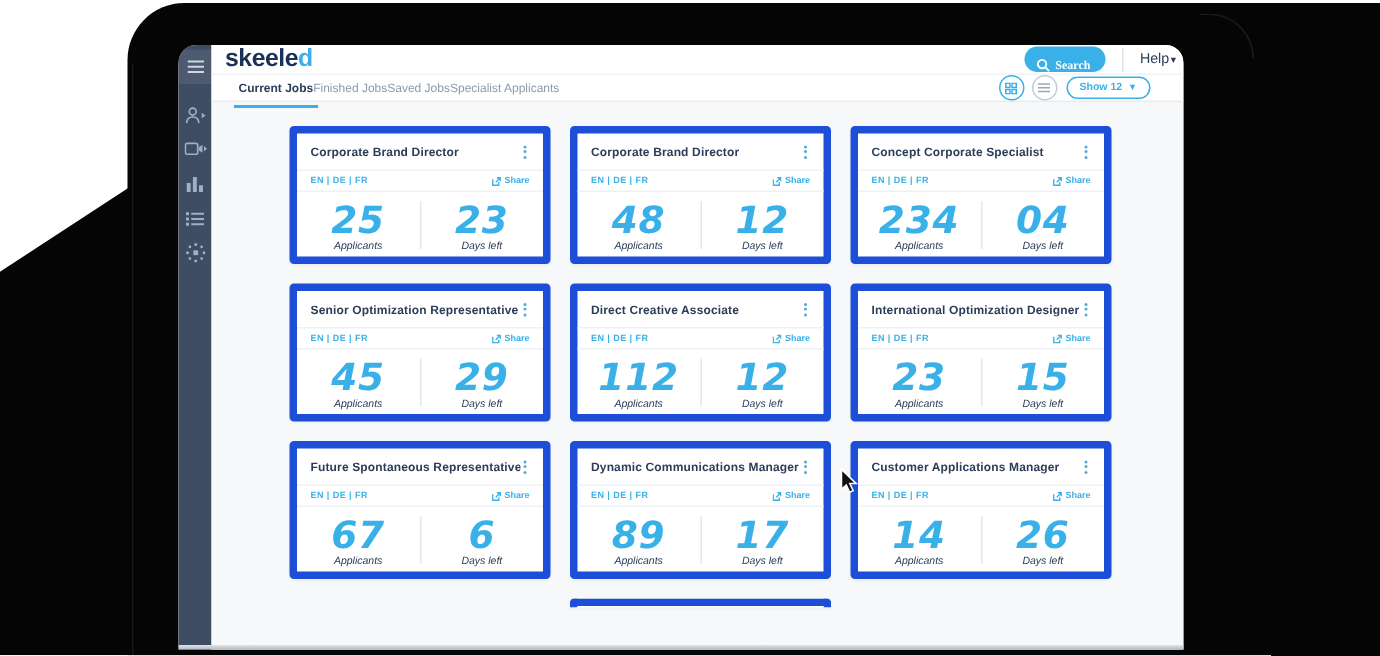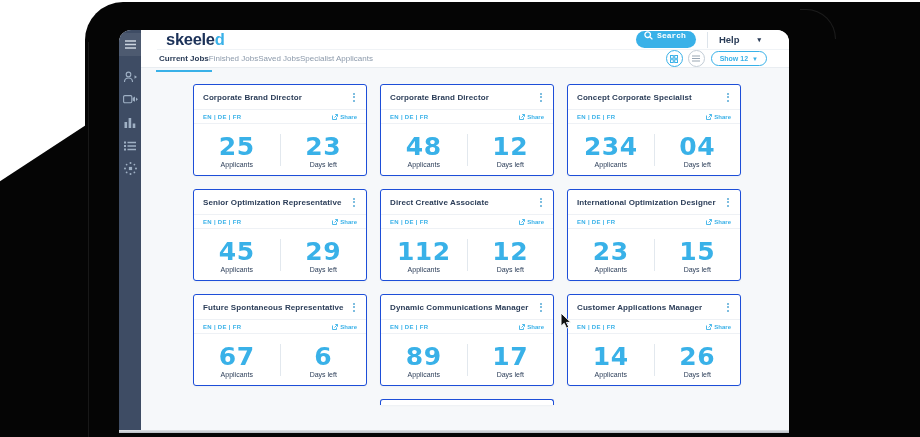--- a/index.html
+++ b/index.html
@@ -27,30 +27,30 @@
   .sidebar { width:22px; height:100%; background:var(--sidebar,#3e4c64); flex:0 0 22px;
              display:flex; flex-direction:column; align-items:center; }
   .sb-menu { width:100%; height:24px; margin-top:3px; background:rgba(255,255,255,.08);
              display:flex; align-items:center; justify-content:center; }
   .sb-item { width:100%; height:23px; display:flex; align-items:center; justify-content:center; cursor:pointer; }
   .sb-item svg { display:block; }
 
   
   .main { flex:1; display:flex; flex-direction:column; min-width:0; }
 
-  header { height:36px; display:flex; align-items:center; padding:0 28px 0 9px;
-           border-bottom:1px solid #f0f3f6; background:#fff;margin-left:16px; }
+  header { height:36px; display:flex; align-items:center; padding:0 5px 0 9px;
+           border-bottom:1px solid #f0f3f6; background:#fff; }
   .logo { font-size:16.5px; font-weight:bold; color:var(--navy,#1b3158); letter-spacing:-.3px; }
   .logo .blue { color:var(--accent,#39b1e8); }
   .h-spacer { flex:1; }
-  .search-btn { display:flex; align-items:flex-start; gap:4px; height:17px; padding:0 10px 0 8px;
+  .search-btn { display:flex; align-items:flex-end; gap:4px; height:17px; padding:0 10px 0 8px;
            background:var(--accent,#39b1e8); border:none; border-radius:999px; color:#fff;
-           font-size:8px; font-weight:bold; font-family:Liberation Mono, monospace; cursor:pointer; }
+           font-size:8px; font-weight:bold; font-family:Liberation Serif, serif; cursor:pointer; }
   .h-div { width:1px; height:16px; background:#dde4eb; margin:0 11px; }
-  .help { display:flex; align-items:center; gap:18px; font-size:9.5px; font-weight:bold;
+  .help { display:flex; align-items:center; gap:1px; font-size:9.5px; font-weight:normal;
            color:#2b3d58; cursor:pointer; }
   .help .caret { font-size:7px; color:#2b3d58; }
 
   .tabbar { height:30px; display:flex; align-items:center; padding:0 22px 0 18px;
            border-bottom:1px solid #e9edf1; background:#fff; }
   .tab { position:relative; font-size:8px; color:#8c9aab; cursor:pointer; white-space:nowrap; }
   .tab.active { color:#2b3d58; font-weight:bold; }
   .tab.active::after { content:""; position:absolute; left:-3px; right:-3px; bottom:-9px;
            height:2px; background:var(--accent,#39b1e8); }
   .t-spacer { flex:1; }
@@ -59,36 +59,36 @@
   .view-btn.grid { border:1px solid var(--accent,#39b1e8); margin-left:0; margin-right:5px; }
   .view-btn.list { border:1px solid #c3cdd6; margin:0 6px 0 0; }
   .show-pill { height:15px; display:flex; align-items:center; gap:4px; padding:0 8px;
            border:1px solid var(--accent,#39b1e8); border-radius:999px; background:#fff;
            color:var(--accent,#39b1e8); font-size:7px; font-weight:bold; font-family:inherit; cursor:pointer; }
   .show-pill .caret { font-size:6px; }
 
   
   .content { flex:1; background:var(--content-bg,#f6f8fa); padding:16px 48px 0 52px;
            display:grid; grid-template-columns:repeat(3,174px); grid-auto-rows:92px; gap:13px; }
-  .card { background:#fff; border:1px solid #1d4ed8; border-radius:3px;
+  .card { background:#fff; border:5px solid #1d4ed8; border-radius:3px;
            box-shadow:0 1px 2px rgba(30,50,80,.04); display:flex; flex-direction:column; cursor:pointer; }
   .c-head { display:flex; align-items:center; justify-content:space-between;
            padding:0 9px; height:25px; border-bottom:1px solid #eef1f5; }
   .c-head h3 { font-size:8px; font-weight:bold; color:#2b3d58; letter-spacing:.1px;
            white-space:nowrap; overflow:hidden; }
   .dots { display:flex; flex-direction:column; gap:1.5px; padding:3px 2px; cursor:pointer; }
   .dots i { width:2px; height:2px; border-radius:50%; background:#55a9d6; }
   .c-langs { display:flex; align-items:center; justify-content:space-between;
            padding:0 9px; height:14px; border-bottom:1px solid #eef1f5; }
   .langs { font-size:6px; font-weight:bold; color:var(--accent,#39b1e8); letter-spacing:.3px; }
   .share { display:flex; align-items:center; gap:2px; font-size:6px; font-weight:bold;
            color:var(--accent,#39b1e8); cursor:pointer; }
   .share em { font-style:normal; }
   .c-stats { flex:1; display:flex; align-items:center; position:relative; }
-  .stat { flex:1; display:flex; flex-direction:column; align-items:center; justify-content:center; padding-top:2px; }
+  .stat { flex:1; display:flex; flex-direction:column; align-items:center; justify-content:center; padding-top:2px;font-style:italic; }
   .stat b { font-family:"DejaVu Sans", sans-serif; font-size:25px; font-weight:bold;
            color:var(--accent,#39b1e8); line-height:1; letter-spacing:.5px; }
   .stat small { font-size:7px; color:#2b3d58; margin-top:2px; }
   .vdiv { width:1px; height:32px; background:#e2e8ee; }
   .card.partial { grid-column:2; height:6px; border-bottom:none; border-radius:3px 3px 0 0; }
 
   
   .cursor { position:absolute; left:560px; top:312px; z-index:20; pointer-events:none; }
 </style>
 </head>

